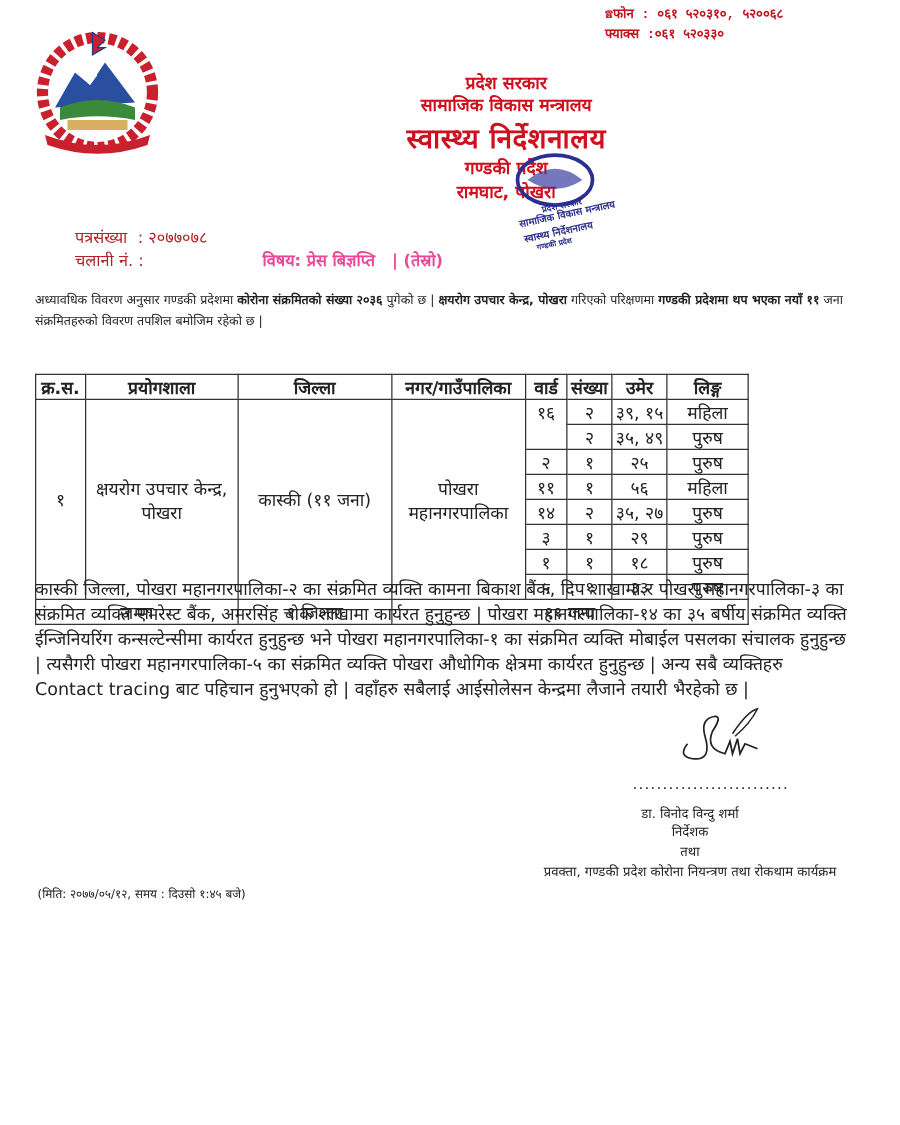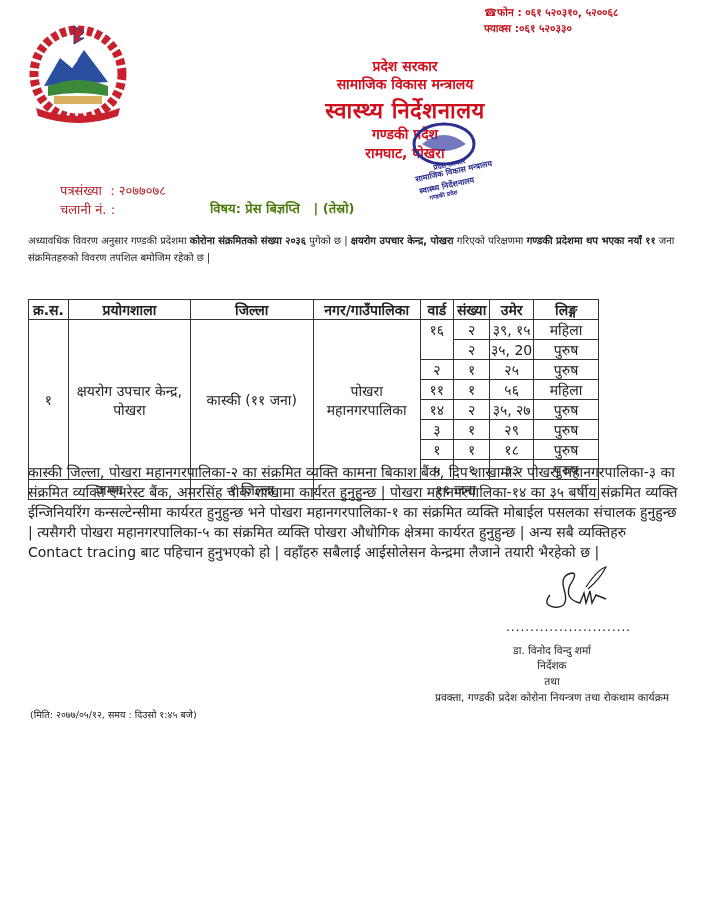--- a/index.html
+++ b/index.html
@@ -1,29 +1,29 @@
 <!DOCTYPE html>
 <html><head>
 <meta charset="utf-8">
 <style>
   html,body{margin:0;padding:0;background:#fff;}
   body{width:720px;height:900px;position:relative;overflow:hidden;font-family:"DejaVu Sans",sans-serif;color:#1a1a1a;}
   .abs{position:absolute;}
-  .contact{left:484px;top:4px;font-size:10.5px;color:#c0141f;line-height:16px;font-weight:bold;}
+  .contact{left:484px;top:4px;font-size:10.5px;color:#c0141f;line-height:16px;font-weight:bold;font-family:Liberation Mono, monospace;}
   .contact .line2{margin-left:0;}
   .emblem{left:22px;top:24px;width:112px;height:104px;}
   .hdr{left:280px;width:250px;text-align:center;color:#d0101e;font-weight:bold;}
   .h1{top:56px;font-size:14px;}
   .h2{top:74px;font-size:14px;}
   .h3{top:94px;font-size:22px;letter-spacing:0.5px;}
   .h4{top:124px;font-size:14px;}
   .h5{top:143px;font-size:14px;}
   .stamp{left:394px;top:96px;width:100px;height:110px;}
   .ref{left:60px;top:181px;font-size:13px;color:#b2222a;line-height:19px;}
-  .subject{left:210px;top:199px;font-size:13px;font-weight:bold;color:#4d7c0f;}
+  .subject{left:210px;top:199px;font-size:13px;font-weight:bold;color:#ec4899;}
   .para1{left:28px;top:232px;width:650px;font-size:10px;line-height:17px;color:#222;}
   .para1 b{font-weight:bold;}
   table.tbl{position:absolute;left:28px;top:255px;width:571px;border-collapse:collapse;font-size:14px;color:#222;margin-top:44px;}
   table.tbl td, table.tbl th{border:1px solid #333;text-align:center;padding:0;height:19px;}
   table.tbl th{font-weight:bold;height:16px;}
   .para2{left:28px;top:462px;width:650px;font-size:14px;line-height:20px;color:#222;}
   .sig{left:540px;top:565px;width:70px;height:48px;}
   .dots{left:506px;top:620px;font-size:12px;letter-spacing:1px;color:#222;}
   .signame{left:412px;width:280px;text-align:center;font-size:10.5px;color:#222;}
   .date{left:30px;top:708px;font-size:9.5px;color:#222;}
@@ -107,21 +107,21 @@
     <td rowspan="8">क्षयरोग उपचार केन्द्र, पोखरा</td>
     <td rowspan="8">कास्की (११ जना)</td>
     <td rowspan="8">पोखरा महानगरपालिका</td>
     <td rowspan="2" style="vertical-align:top">१६</td>
     <td>२</td>
     <td>३९, १५</td>
     <td>महिला</td>
   </tr>
   <tr>
     <td>२</td>
-    <td>३५, 20</td>
+    <td>३५, ४९</td>
     <td>पुरुष</td>
   </tr>
   <tr>
     <td>२</td>
     <td>१</td>
     <td>२५</td>
     <td>पुरुष</td>
   </tr>
   <tr>
     <td>११</td>

